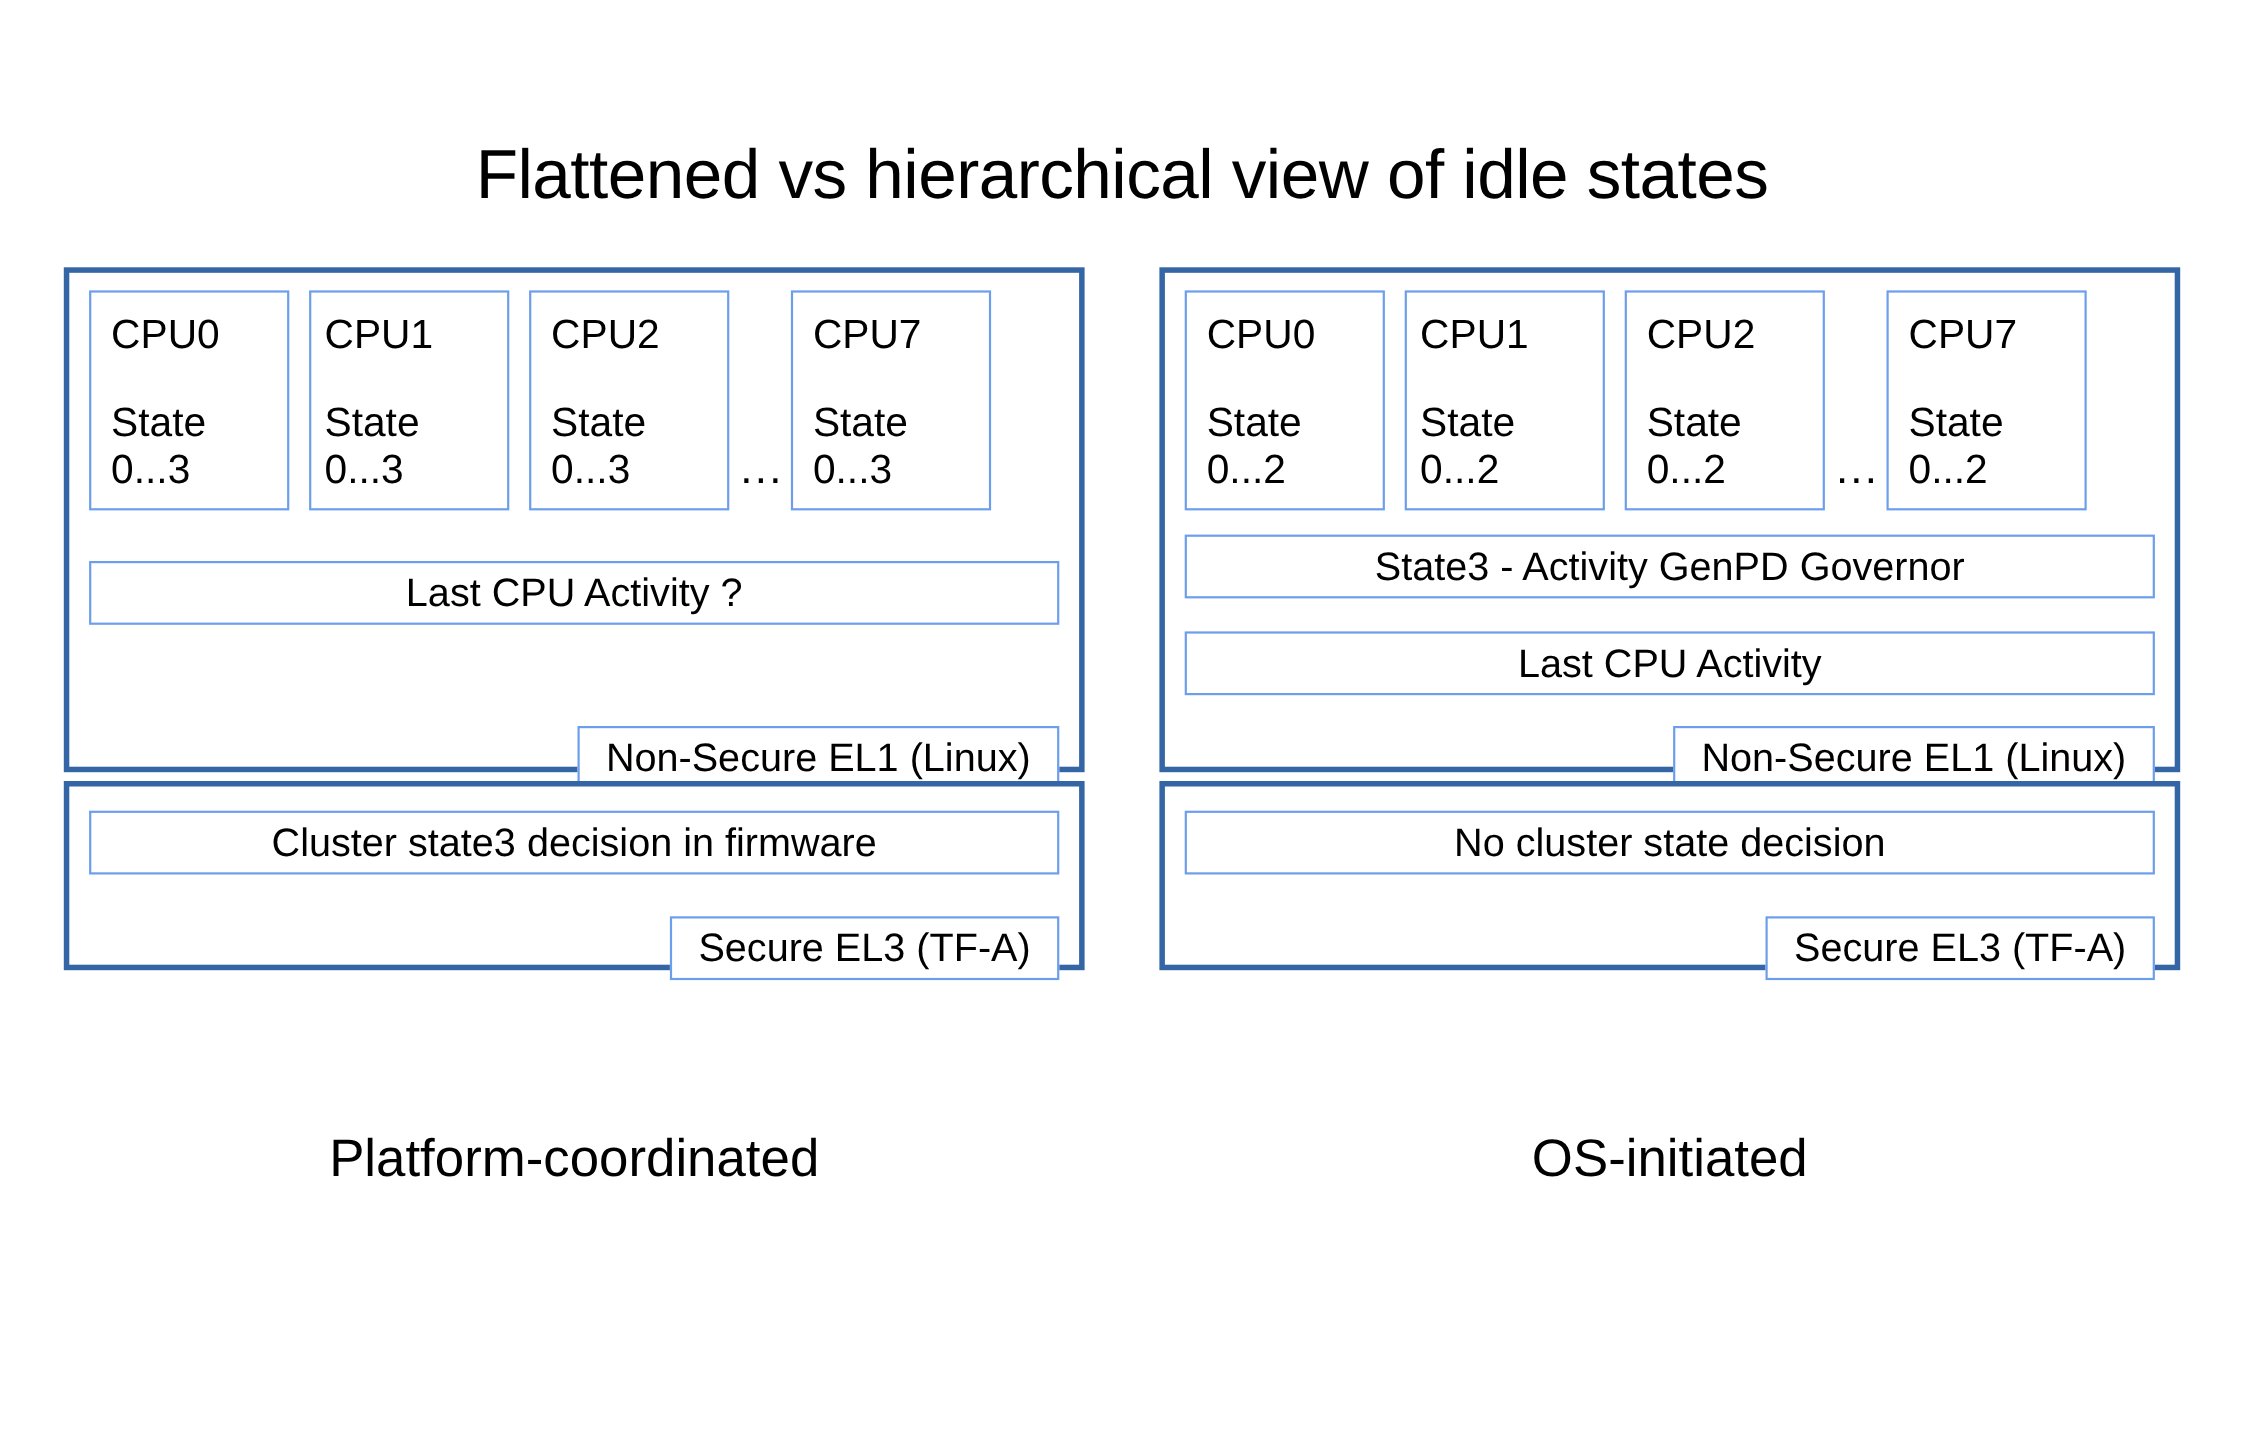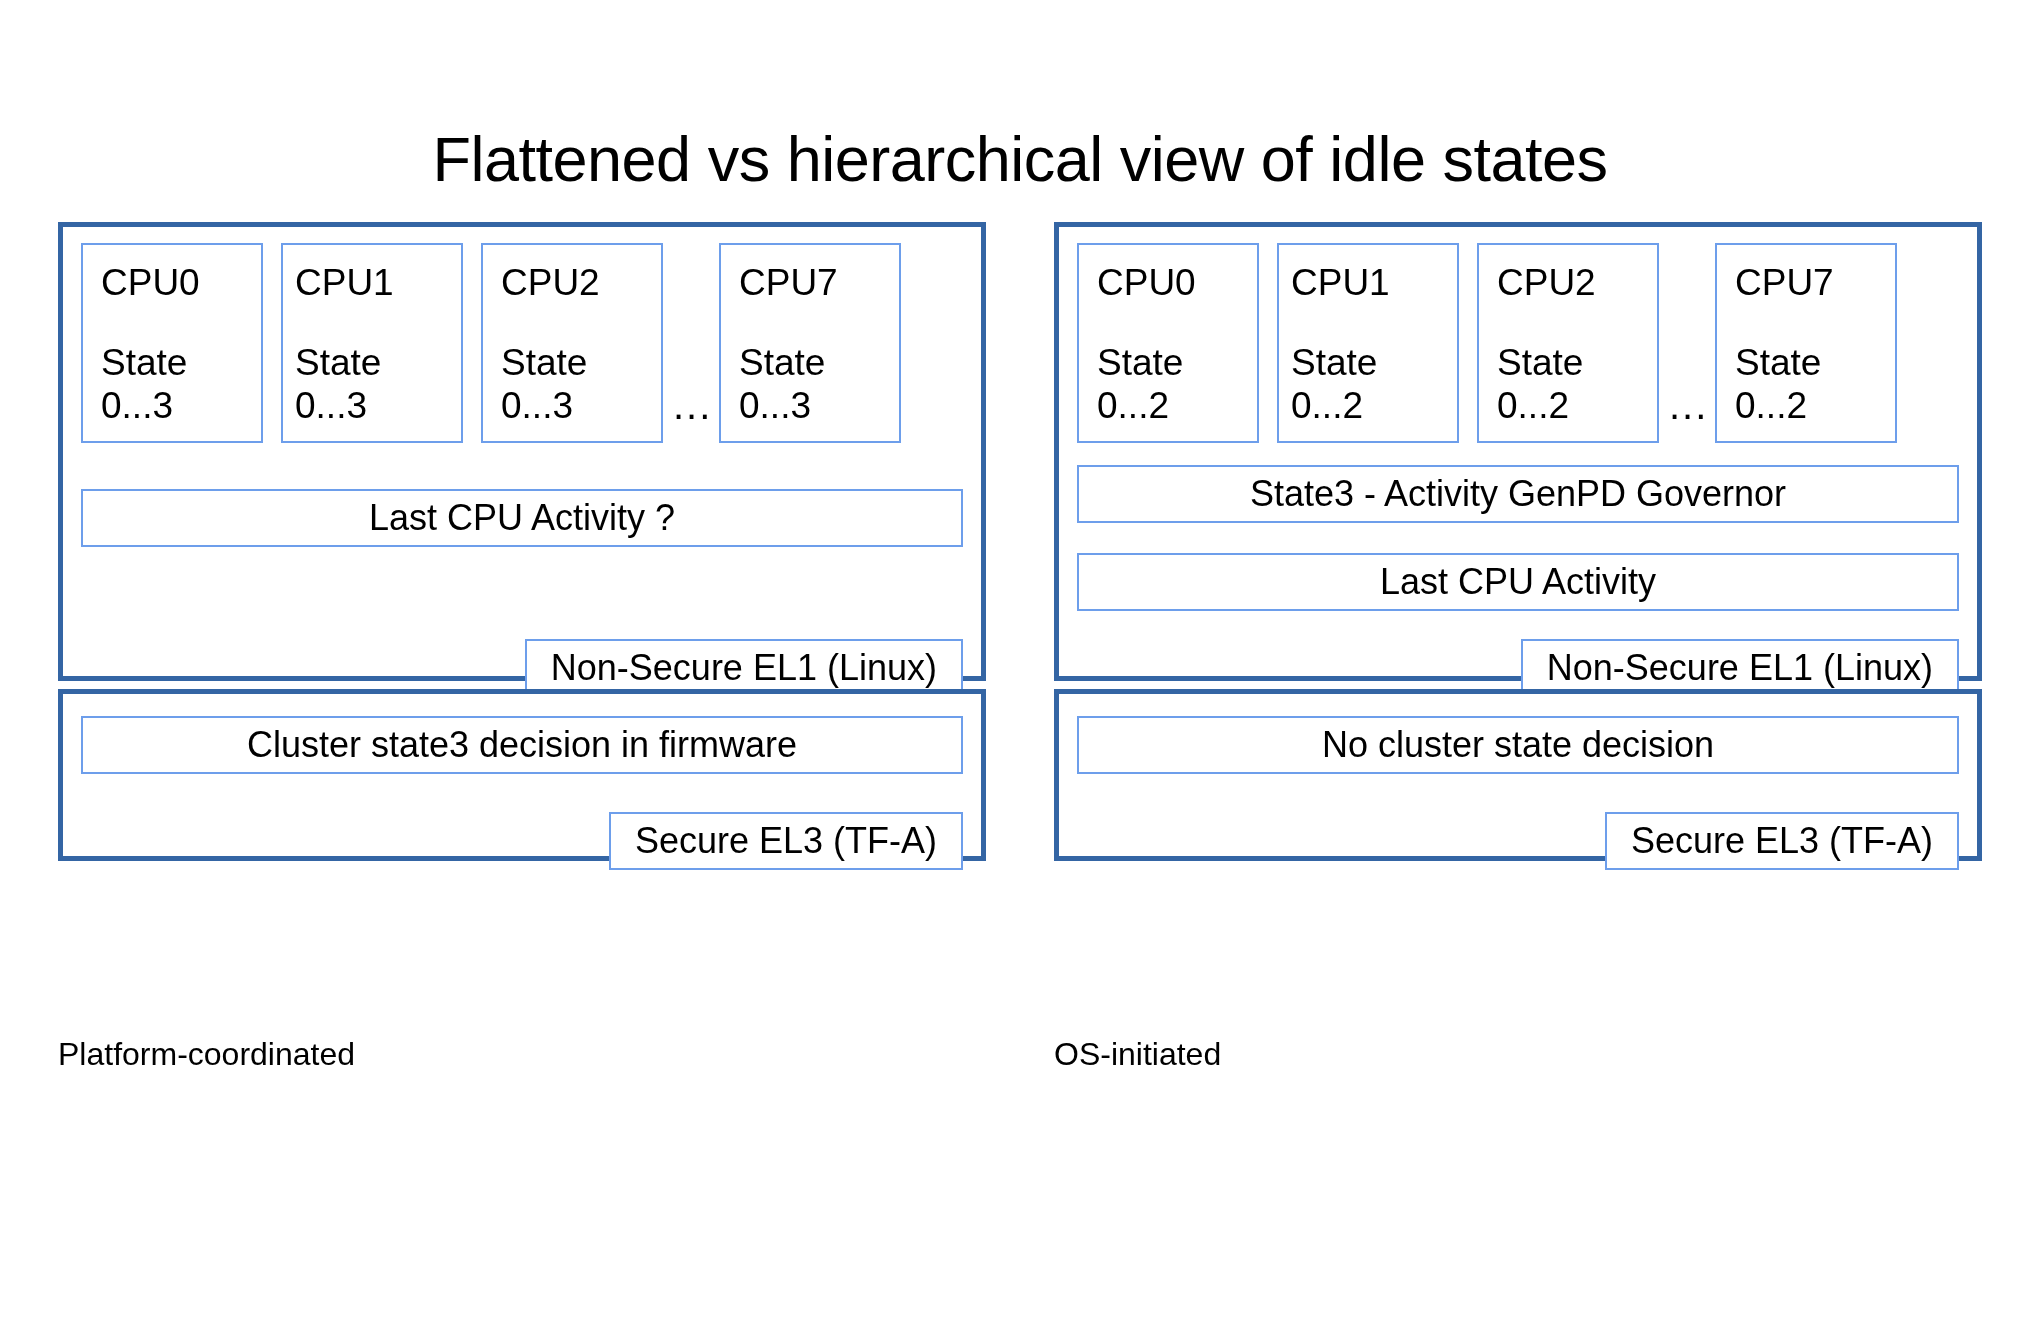--- a/index.html
+++ b/index.html
@@ -40,21 +40,21 @@
   .column.left  { left: 58px; }
   .column.right { left: 1054px; }
 
   
   .panel {
     position: relative;
     box-sizing: border-box;
     border: 5px solid #3465a4;
     background: #ffffff;
   }
-  .panel.upper { height: 459px; }
+  .panel.upper { height: 459px; margin-top: 21px; }
   .panel.lower { height: 172px; margin-top: 8px; }
 
   
   .cpu-row {
     position: absolute;
     left: 18px;
     top: 16px;
     right: 18px;
     height: 200px;
   }
@@ -134,21 +134,22 @@
   
   .bar.lower-decision {
     top: 22px;
   }
 
   
   .caption {
     position: absolute;
     top: 1024px;
     width: 928px;
-    font-size: 32px;
+    text-align: center;
+    font-size: 48px;
     line-height: 60px;
     white-space: nowrap;
   }
   .caption.left  { left: 58px; }
   .caption.right { left: 1054px; }
 </style>
 </head>
 <body>
 
 <div class="slide-title">Flattened vs hierarchical view of idle states</div>

